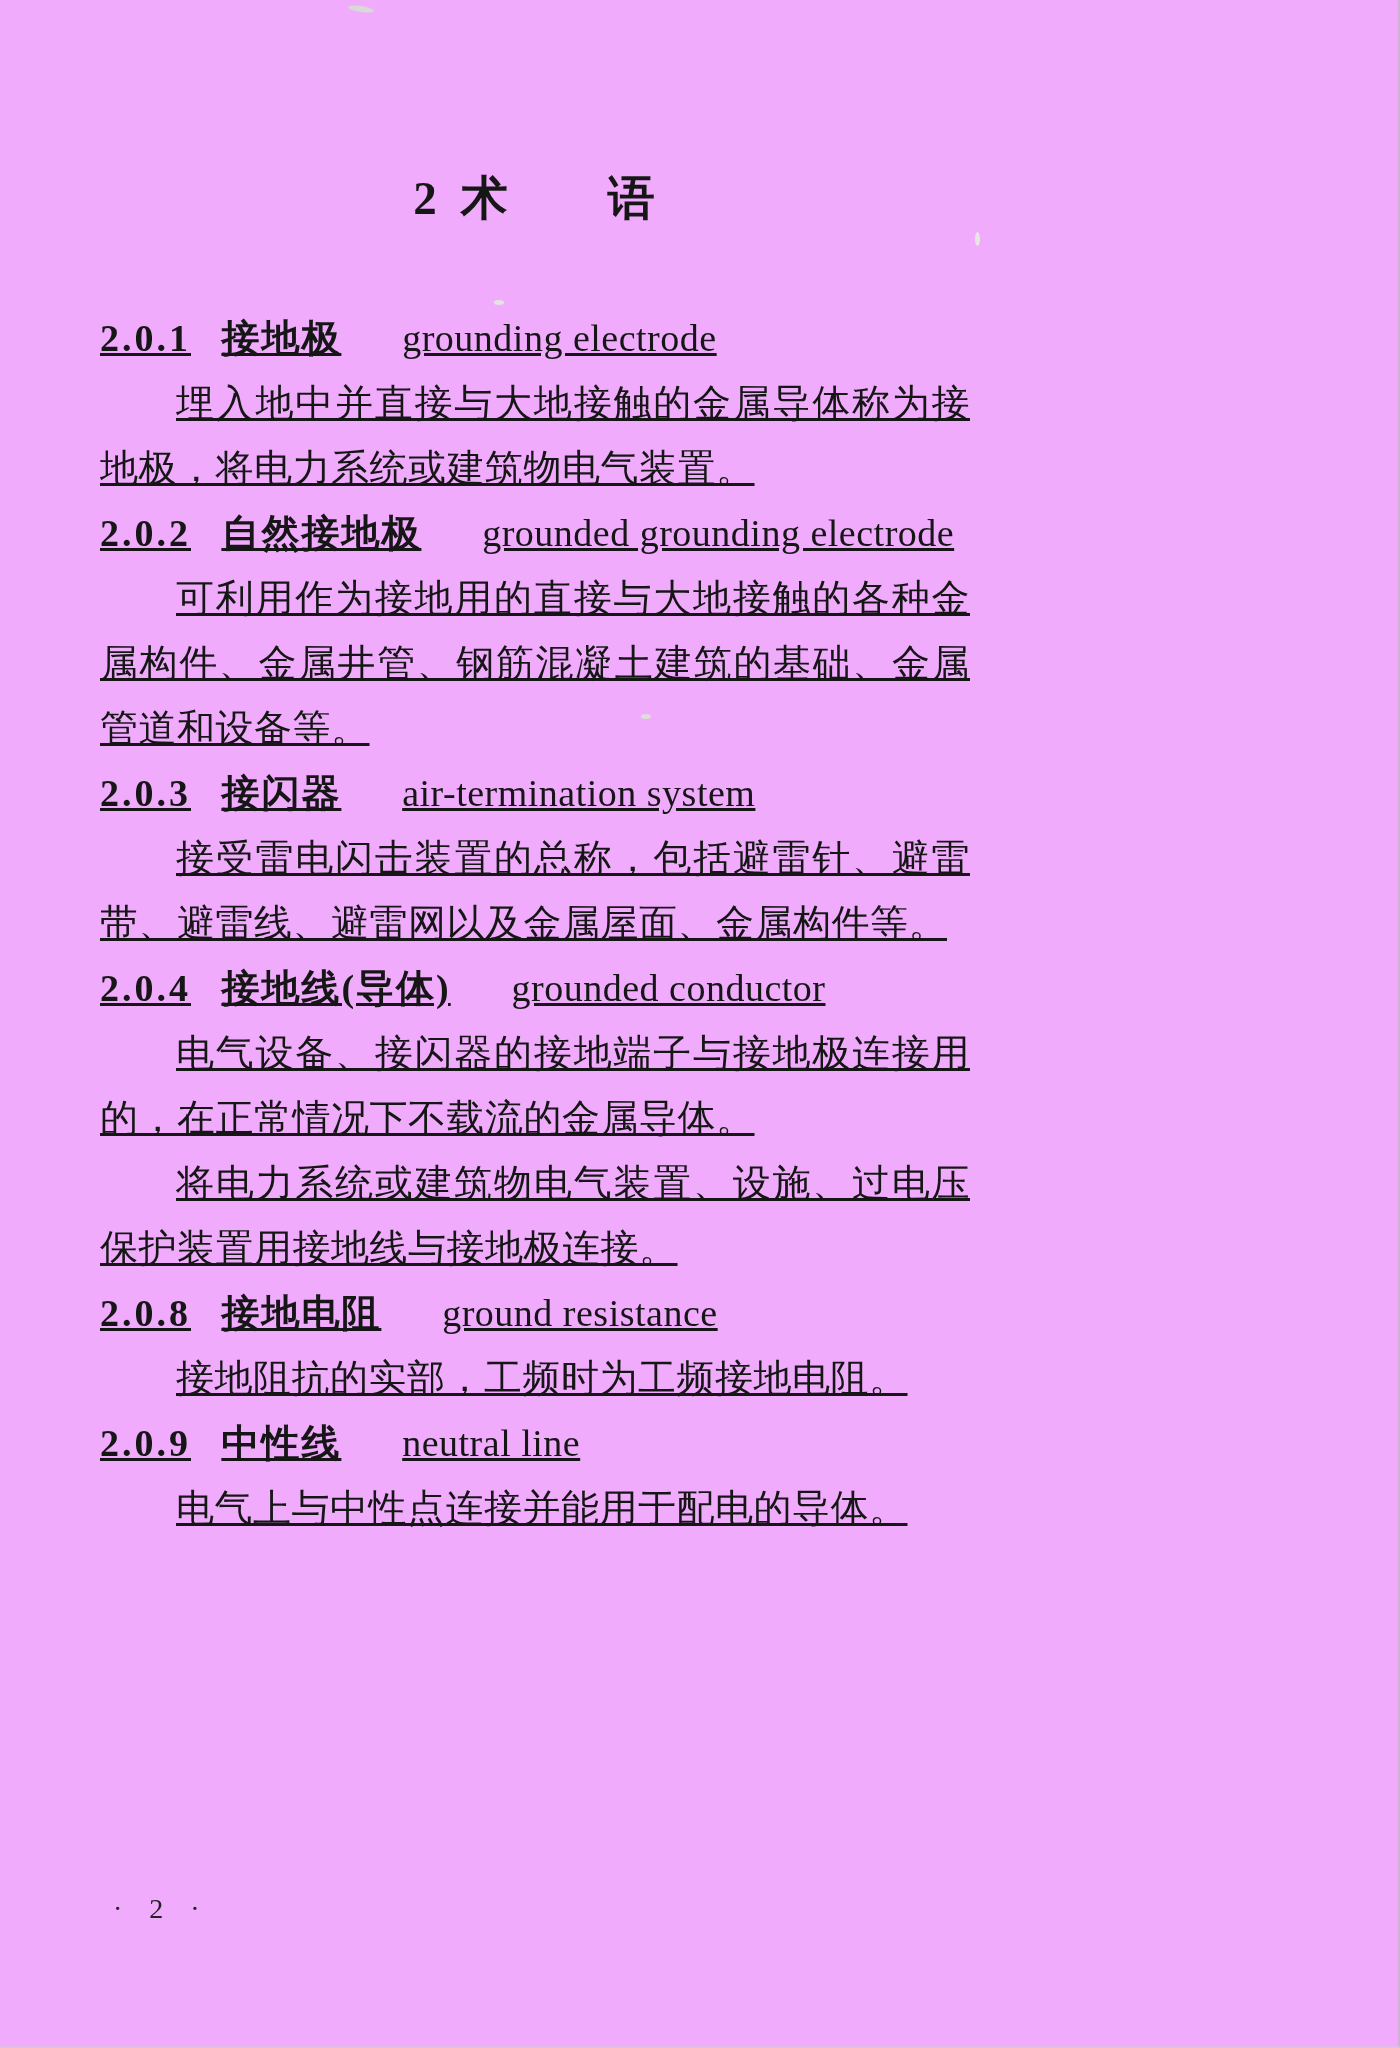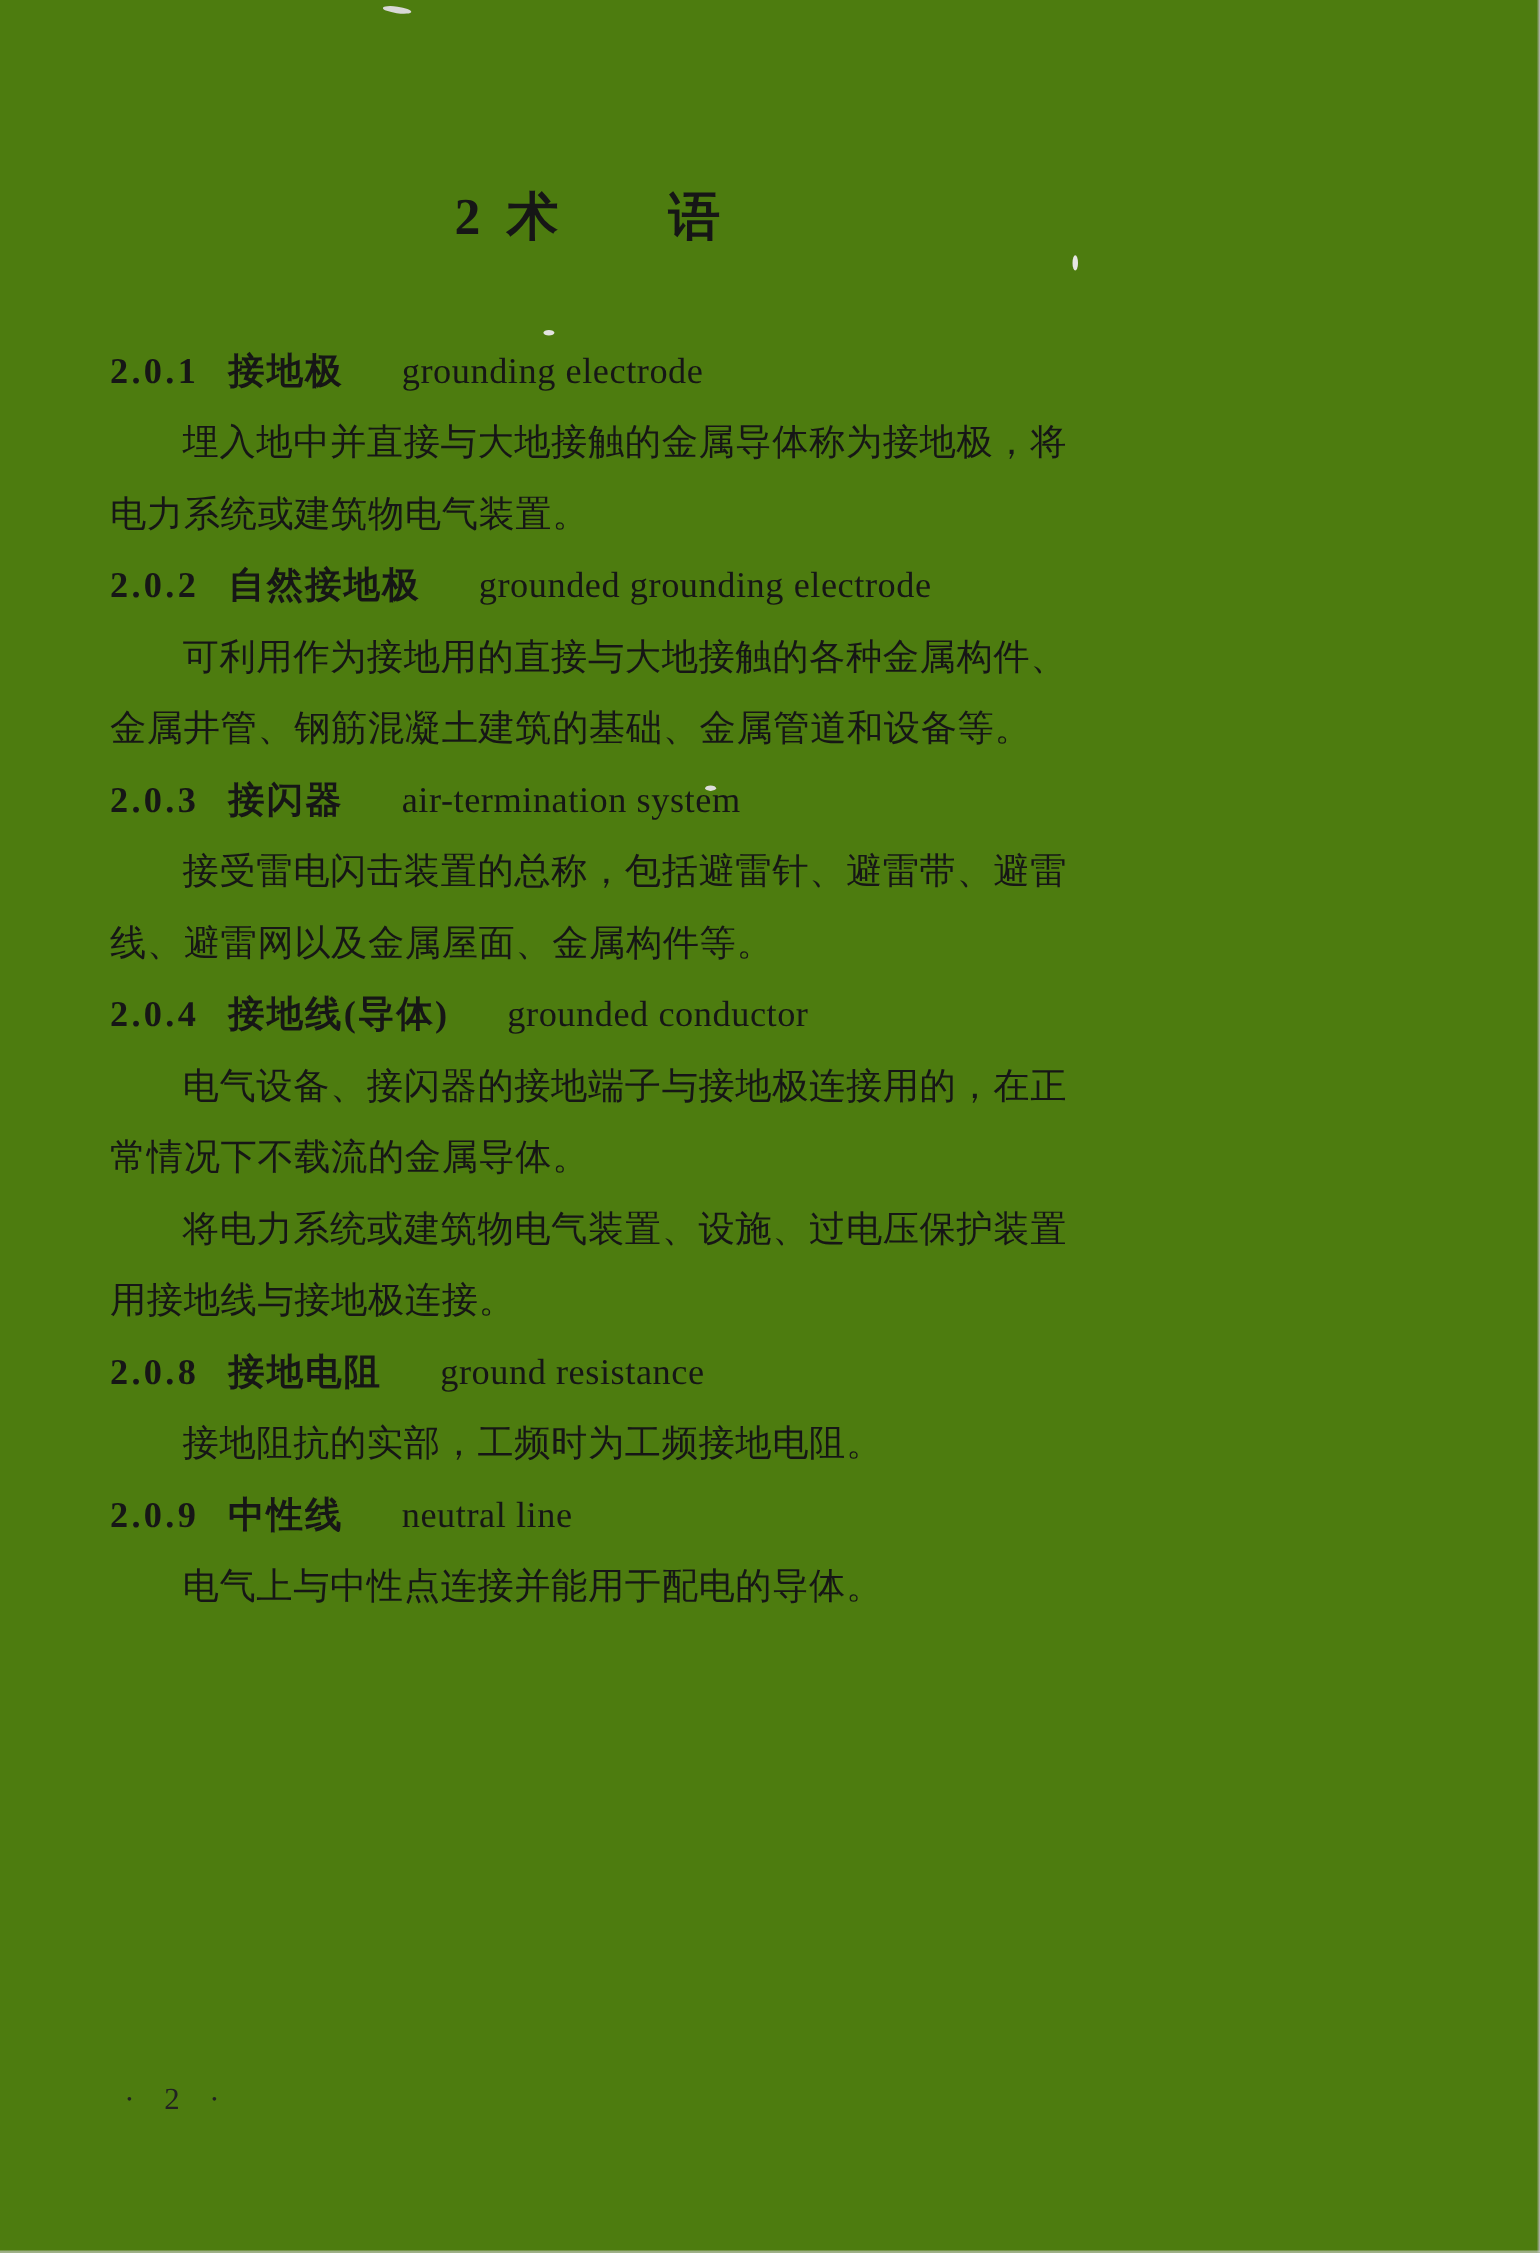--- a/index.html
+++ b/index.html
@@ -5,21 +5,21 @@
   html, body { margin: 0; padding: 0; }
   body {
     font-family: "Liberation Serif", "DejaVu Serif", serif;
     background: #e8e8e8;
   }
   .page {
     position: relative;
     width: 1400px;
     height: 2048px;
     margin: 0 auto;
-    background: #4d7c0f;
+    background: #f0abfc;
     color: #161616;
     overflow: hidden;
   }
   
   .edge-right {
     position: absolute; right: 0; top: 0; width: 3px; height: 100%;
     background: linear-gradient(to left, #b9b9b9, rgba(185,185,185,0));
   }
   .edge-bottom {
     position: absolute; left: 0; bottom: 0; width: 100%; height: 3px;
@@ -44,21 +44,21 @@
     text-align: center;
     font-size: 47px;
     font-weight: bold;
     line-height: 60px;
     letter-spacing: 2px;
     white-space: pre;
   }
   .chapter-title .num { margin-right: 22px; }
 
   .entry { margin: 0; }
-  .entry p { margin: 0; font-size: 33px; line-height: 65px; }
+  .entry p { margin: 0; font-size: 38px; line-height: 65px; text-decoration: underline; }
   .entry-head { white-space: nowrap; }
   .entry-head .num {
     font-weight: bold;
     letter-spacing: 3px;
   }
   .entry-head .zh {
     font-weight: bold;
     margin-left: 0.8em;
     letter-spacing: 2px;
   }

